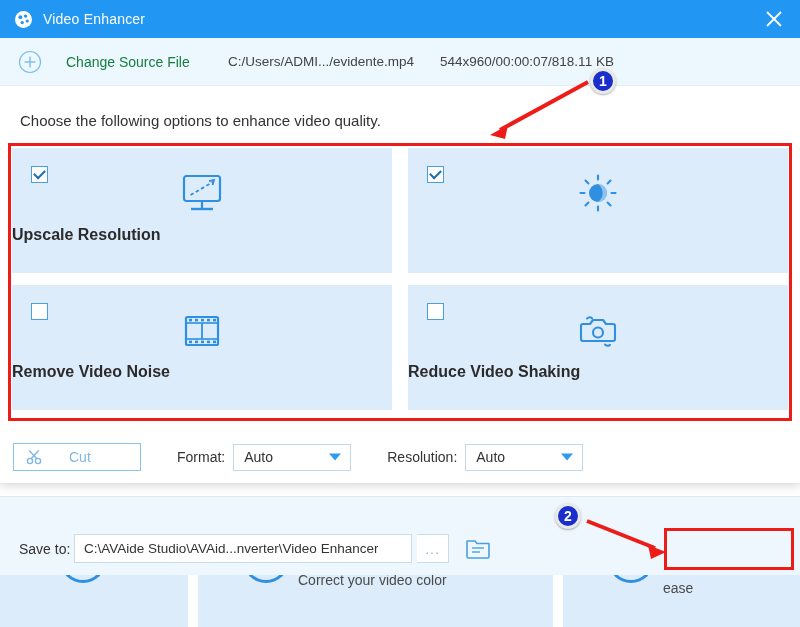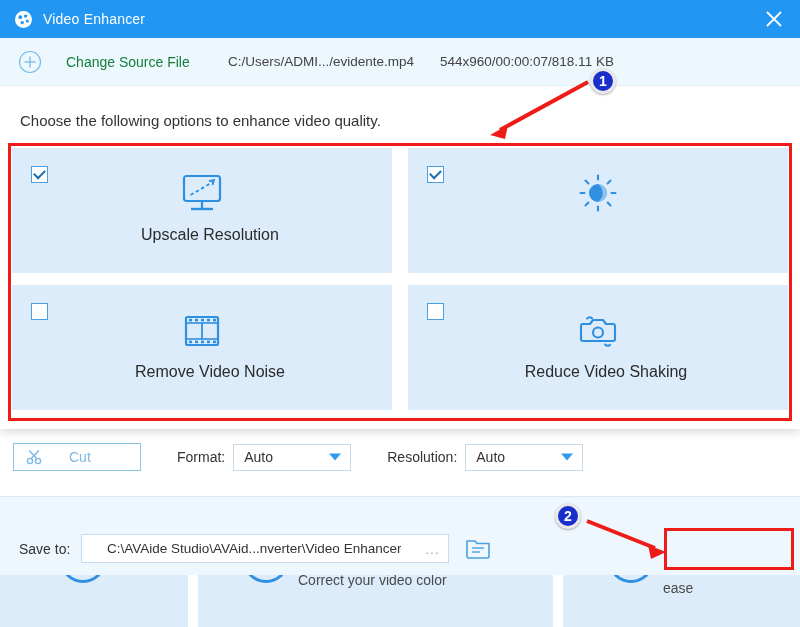--- a/index.html
+++ b/index.html
@@ -52,21 +52,21 @@
   .bg-text.x1 { left: 298px; top: 572px; }
   .bg-text.x2 { left: 663px; top: 580px; }
   .bg-line {
     position: absolute; left: 0; top: 578px; width: 800px; height: 1px;
     background: #d9e7f3;
   }
 
   
   .dialog {
     position: absolute; left: 0; top: 0;
-    width: 800px; height: 429px;
+    width: 800px; height: 483px;
     background: #ffffff;
     box-shadow: 0 2px 10px rgba(0,0,0,0.18);
   }
 
   
   .titlebar {
     position: relative;
     height: 38px; background: #2196f3;
     display: flex; align-items: center;
   }
@@ -146,23 +146,23 @@
     border-bottom: 2px solid #1f6fb0;
     transform: rotate(-45deg) translate(1px, -1px);
   }
   .opt-icon {
     position: absolute; left: 50%; top: 22px;
     transform: translateX(-50%);
     width: 54px; height: 48px;
     display: flex; align-items: center; justify-content: center;
   }
   .opt-label {
-    position: absolute; left: 16px; right: 0; top: 78px;
-    text-align: center;
-    font-size: 16px; font-weight: normal; color: #2b2b2b;
+    position: absolute; left: 0; right: 0; top: 78px;
+    text-align: left;
+    font-size: 16px; font-weight: bold; color: #2b2b2b;
   }
 
   
   .toolbar {
     position: absolute; left: 0; top: 432px;
     width: 800px; height: 50px;
     display: flex; align-items: center;
   }
   .cut-btn {
     margin-left: 13px;
@@ -214,26 +214,25 @@
   .saverow {
     position: absolute; left: 0; top: 497px;
     width: 800px; height: 78px;
     background: #eef7fd;
   }
   .save-label {
     position: absolute; left: 19px; top: 44px;
     font-size: 14px; color: #333;
   }
   .save-input {
-    position: absolute; left: 81px; top: 37px;
+    position: absolute; left: 74px; top: 37px;
     width: 338px; height: 29px;
     background: #ffffff; border: 1px solid #c9dced;
     display: flex; align-items: center;
     cursor: text;
-    padding-left: 16px;
   }
   .save-input .path {
     margin-left: 9px; font-size: 13.5px; color: #333;
     white-space: nowrap; overflow: hidden;
   }
   .dots-btn {
     position: absolute; left: 417px; top: 37px;
     width: 32px; height: 29px;
     background: #ffffff; border: 1px solid #c9dced; border-left: none;
     display: flex; align-items: center; justify-content: center;

